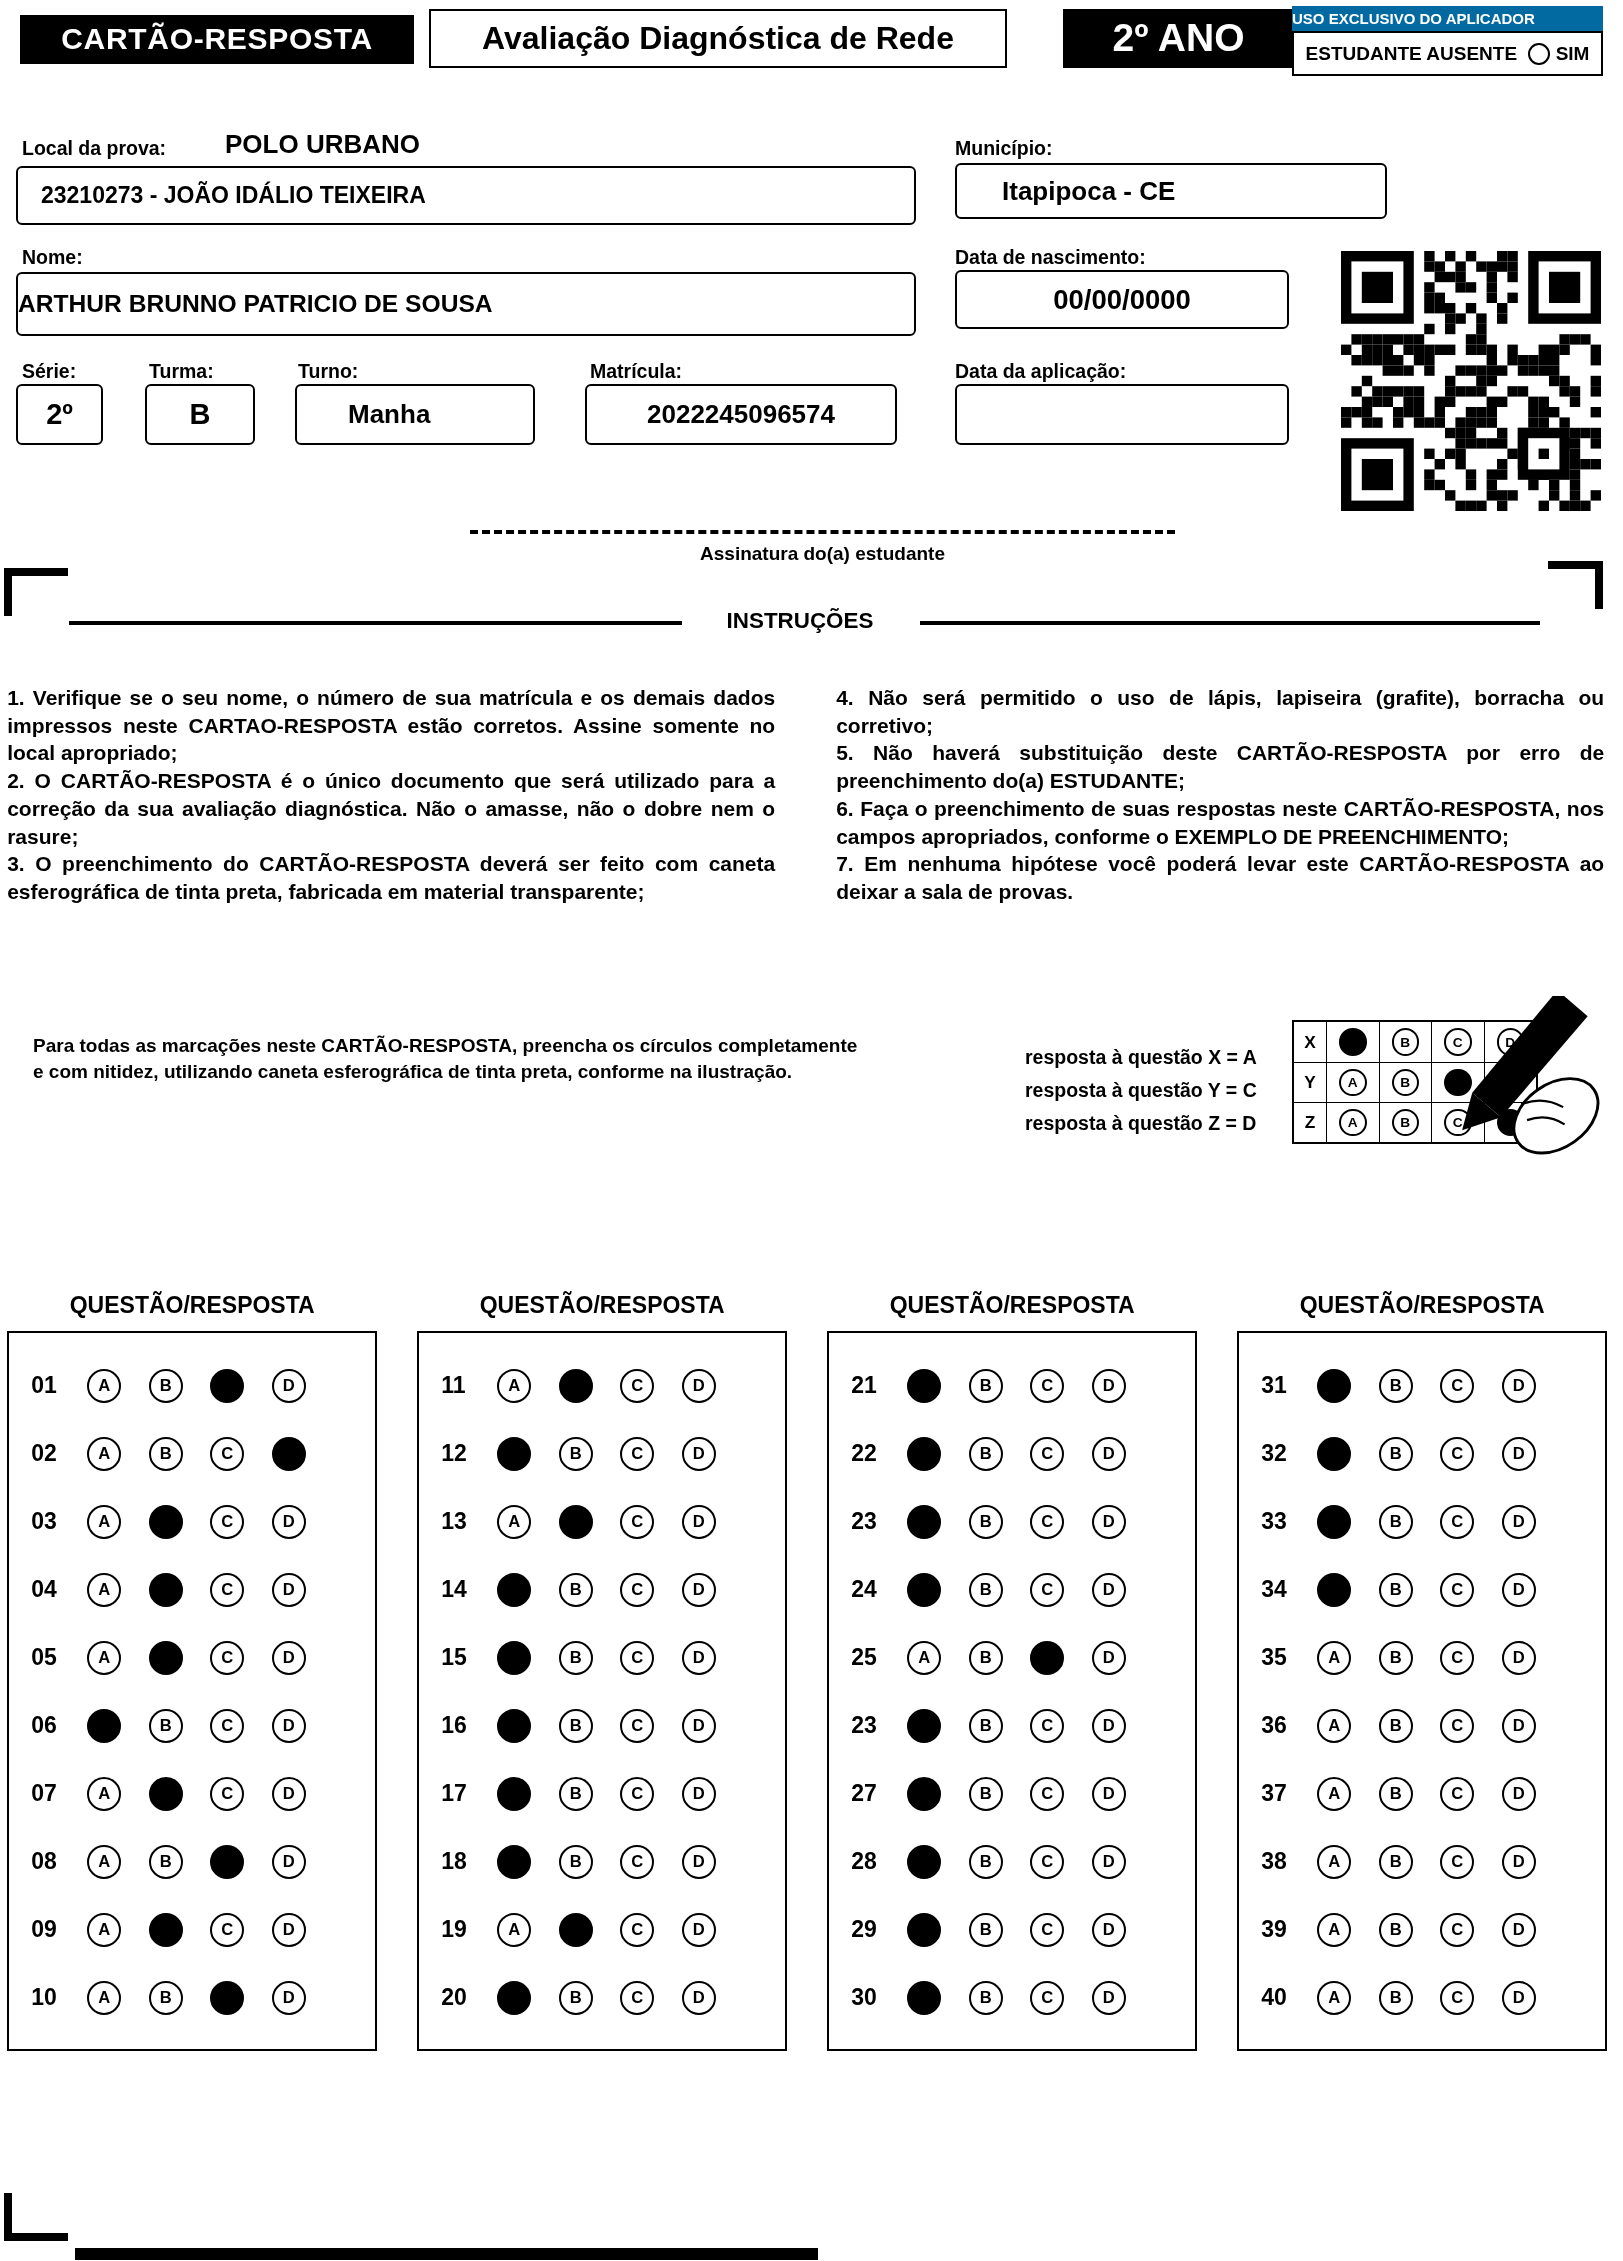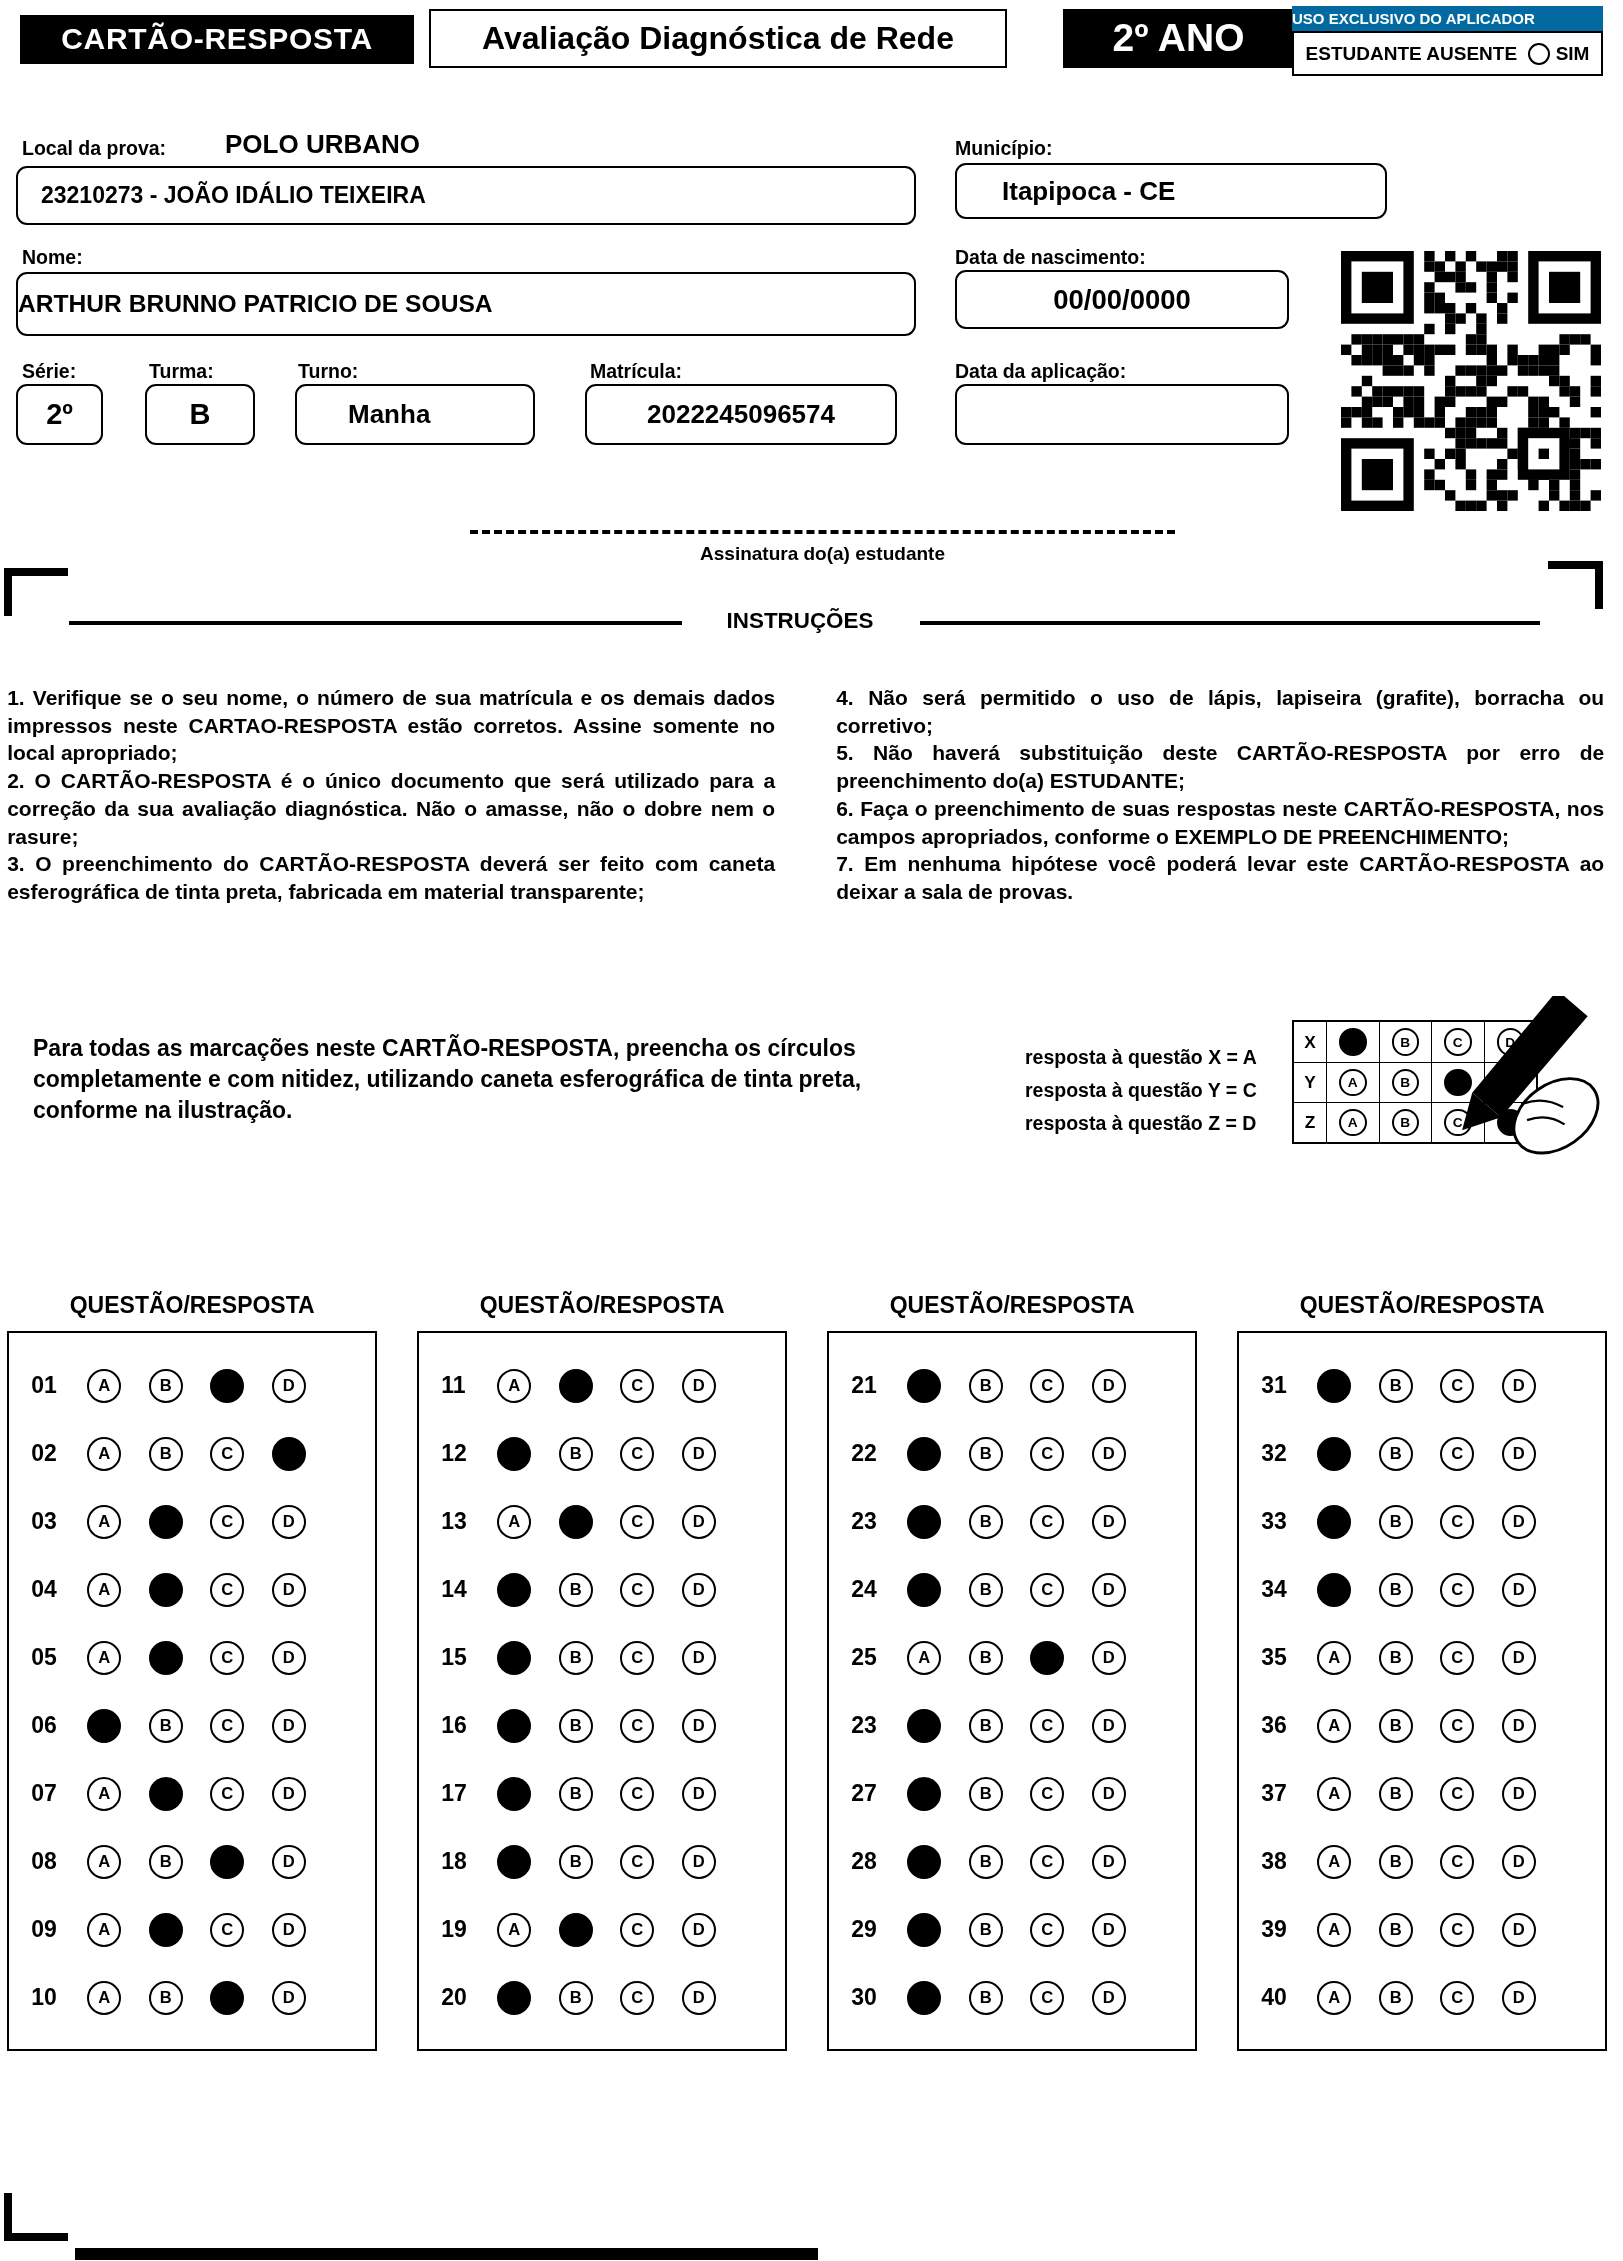--- a/index.html
+++ b/index.html
@@ -24,21 +24,21 @@
   #card-title { left:20px; top:14.5px; width:394px; height:49px; font-size:30px; letter-spacing:0.7px; }
   #exam-title { left:429px; top:8.7px; width:578px; height:59px; font-size:32px; }
   #grade-box  { left:1031px; top:8.7px; width:231px; height:59px; font-size:39px;margin-left:32px; }
   #applicator { left:1292px; top:5.8px; width:311px; }
   #applicator-bar { background:#0369a1; color:#fff; font-size:15px; font-weight:bold; padding:4.3px 0; }
   #applicator-row { border:2.2px solid #000; height:45px; display:flex; align-items:center; justify-content:space-between; padding:0 11.6px; font-size:19px; font-weight:bold; background:#fff; }
   .absent-group { display:flex; align-items:center; gap:5.8px; }
   .small-circle { width:22px; height:22px; border:2.2px solid #000; border-radius:50%; background:#fff; display:inline-block; }
   
   .f-label { position:absolute; font-size:19.5px; font-weight:bold; }
-  .f-box { position:absolute; border:2.9px solid #000; border-radius:11px; background:#fff; display:flex; align-items:center; font-weight:bold; }
+  .f-box { position:absolute; border:2.9px solid #000; border-radius:6px; background:#fff; display:flex; align-items:center; font-weight:bold; }
   #local-label { left:22px; top:137px; }
   #local-value { position:absolute; left:225px; top:129px; font-size:26px; font-weight:bold; }
   #school-box { left:16px; top:166px; width:900px; height:59px; font-size:23px; padding-left:23px; }
   #municipio-label { left:955px; top:137px; }
   #municipio-box { left:955px; top:163px; width:432px; height:56px; font-size:26px; padding-left:45px; }
   #nome-label { left:22px; top:246px; }
   #nome-box { left:16px; top:272px; width:900px; height:64px; font-size:24.6px; }
   #nascimento-label { left:955px; top:246px; }
   #nascimento-box { left:955px; top:270px; width:334px; height:59px; font-size:27.5px; justify-content:center; }
   #qr-code { left:1341px; top:249px; width:260px; height:264px; }
@@ -60,21 +60,21 @@
   #corner-tr { left:1548px; top:561px; width:55px; height:48px; border-right:8.7px solid #000; border-top:8.7px solid #000; }
   #corner-bl { left:4.3px;  top:2193px; width:64px; height:48px; border-left:8.7px solid #000; border-bottom:8.7px solid #000; }
   #bottom-bar { left:75px; top:2248px; width:743px; height:11.6px; background:#000; }
   
   #instr-line-left  { left:69px;  top:621px; width:613px; height:3.6px; background:#000; }
   #instructions-title { left:681px; top:608px; width:238px; text-align:center; font-size:22.4px; font-weight:bold; }
   #instr-line-right { left:920px; top:621px; width:620px; height:3.6px; background:#000; }
   #instructions-cols { left:7.2px; top:684px; width:1597px; display:flex; gap:61px; }
   .instr-col { flex:1; font-size:21px; font-weight:bold; text-align:justify; line-height:1.32; }
   .instr-item { margin:0; }
-  #fill-note { left:33px; top:1033px; width:831px; font-size:23px; font-weight:bold; line-height:1.35; }
+  #fill-note { left:33px; top:1033px; width:831px; font-size:19px; font-weight:bold; line-height:1.35; }
   #example-captions { left:1025px; top:1041px; font-size:19.5px; font-weight:bold; line-height:1.7; }
   .ex-cap { margin:0; }
   
   #example-grid { left:1292px; top:1020px; width:246px; border:2.2px solid #000; background:#fff; }
   .ex-row { display:flex; height:40px; }
   .ex-row + .ex-row { border-top:1.4px solid #000; }
   .ex-label { width:33px; border-right:1.4px solid #000; display:flex; align-items:center; justify-content:center; font-size:17.3px; font-weight:bold; }
   .ex-cell { flex:1; display:flex; align-items:center; justify-content:center; }
   .ex-cell + .ex-cell { border-left:1.4px solid #000; }
   .ex-bubble { width:27.5px; height:27.5px; border:2.2px solid #000; border-radius:50%; display:flex; align-items:center; justify-content:center; font-size:13.7px; font-weight:bold; background:#fff; }

